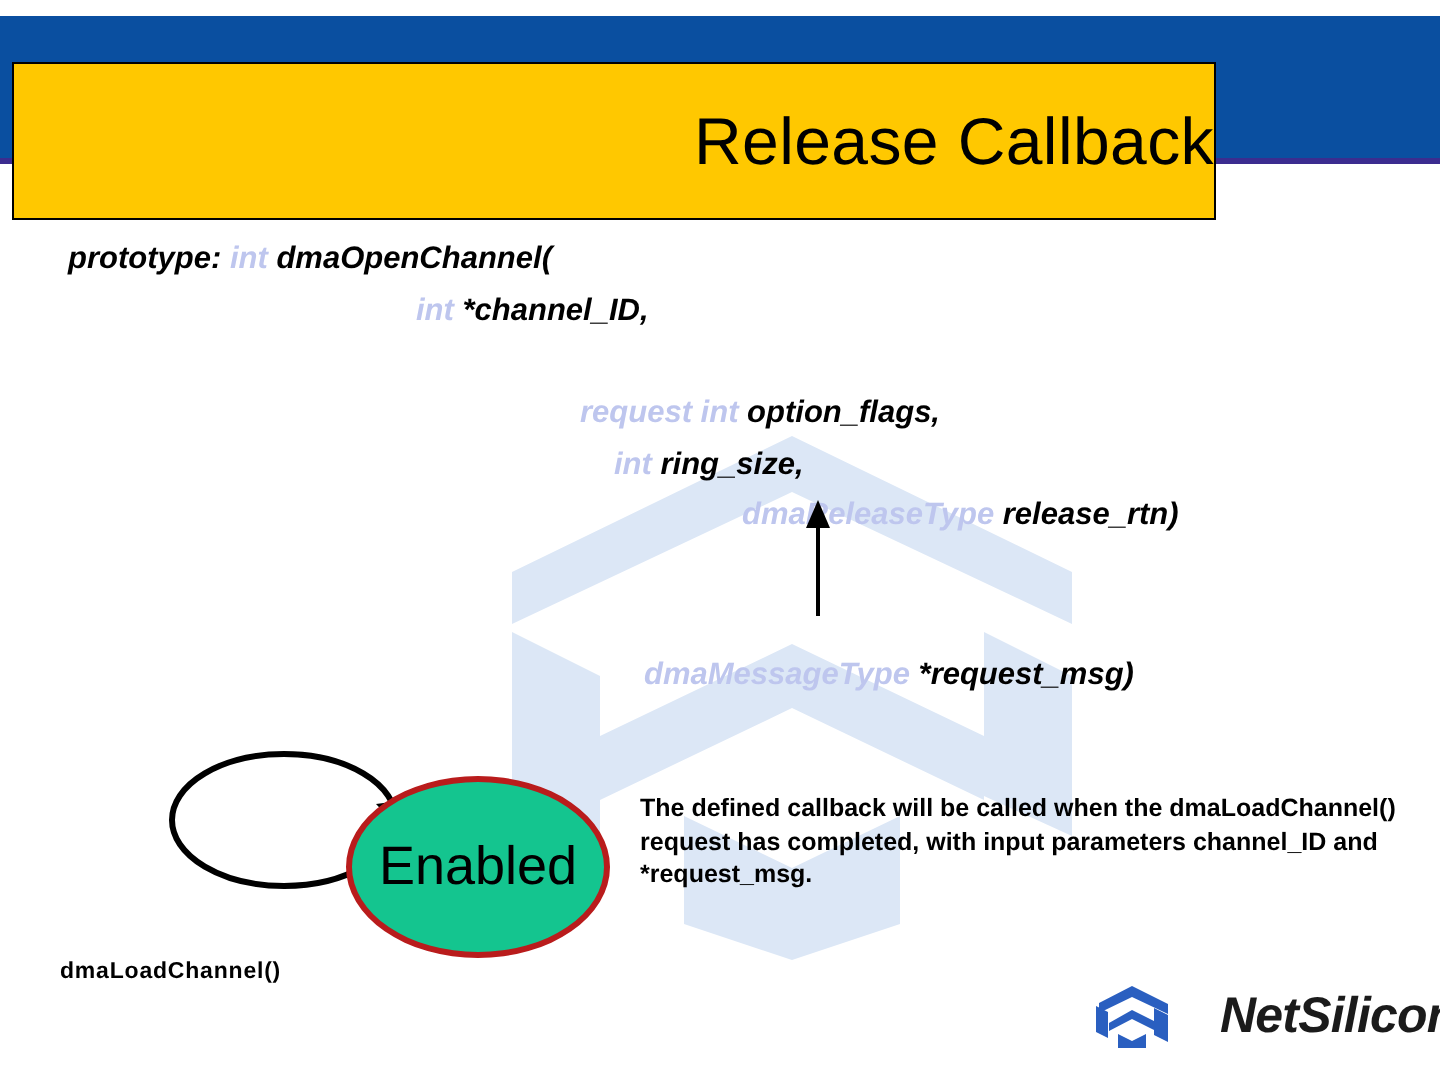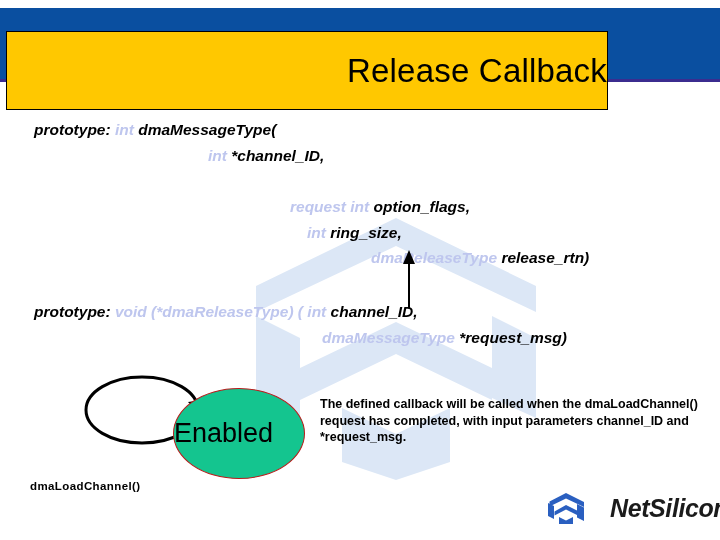--- a/index.html
+++ b/index.html
@@ -91,26 +91,26 @@
   }
 
   
   .state-ellipse {
     position: absolute;
     left: 173px;
     top: 388px;
     width: 132px;
     height: 91px;
     background: #14C58F;
-    border: 1px solid #b91c1c;
+    border: 3px solid #b91c1c;
     border-radius: 50%;
     box-sizing: border-box;
     display: flex;
     align-items: center;
-    justify-content: flex-start;
+    justify-content: center;
   }
   .state-label {
     font-size: 27px;
     color: #000000;
     white-space: nowrap;
   }
   .self-loop {
     position: absolute;
     left: 82px;
     top: 372px;
@@ -177,21 +177,21 @@
     </g>
   </svg>
 
   <div class="title-box">
     <div class="title-text">Release Callback</div>
   </div>
 
   <div class="proto" id="proto1-l1">
     <span>prototype:</span>
     <span class="kw">int</span>
-    <span>dmaMessageType(</span>
+    <span>dmaOpenChannel(</span>
   </div>
   <div class="proto" id="proto1-l2">
     <span class="kw">int</span>
     <span>*channel_ID,</span>
   </div>
   <div class="proto" id="proto1-l4">
     <span class="kw">request int</span>
     <span>option_flags,</span>
   </div>
   <div class="proto" id="proto1-l5">
@@ -201,26 +201,20 @@
   <div class="proto" id="proto1-l6">
     <span class="kw">dmaReleaseType</span>
     <span>release_rtn)</span>
   </div>
 
   <svg class="up-arrow" viewBox="0 0 22 58">
     <line x1="11" y1="58" x2="11" y2="8" stroke="#000" stroke-width="2"></line>
     <polygon points="11,0 5,14 17,14" fill="#000"></polygon>
   </svg>
 
-  <div class="proto" id="proto2-l1">
-    <span>prototype:</span>
-    <span class="kw">void (*dmaReleaseType) (</span>
-    <span class="kw">int</span>
-    <span>channel_ID,</span>
-  </div>
   <div class="proto" id="proto2-l2">
     <span class="kw">dmaMessageType</span>
     <span>*request_msg)</span>
   </div>
 
   <svg class="self-loop" viewBox="0 0 125 80">
     <ellipse cx="60" cy="38" rx="56" ry="33" fill="none" stroke="#000" stroke-width="3"></ellipse>
     <polygon points="119,44 106,30 121,28" fill="#000"></polygon>
   </svg>
 

